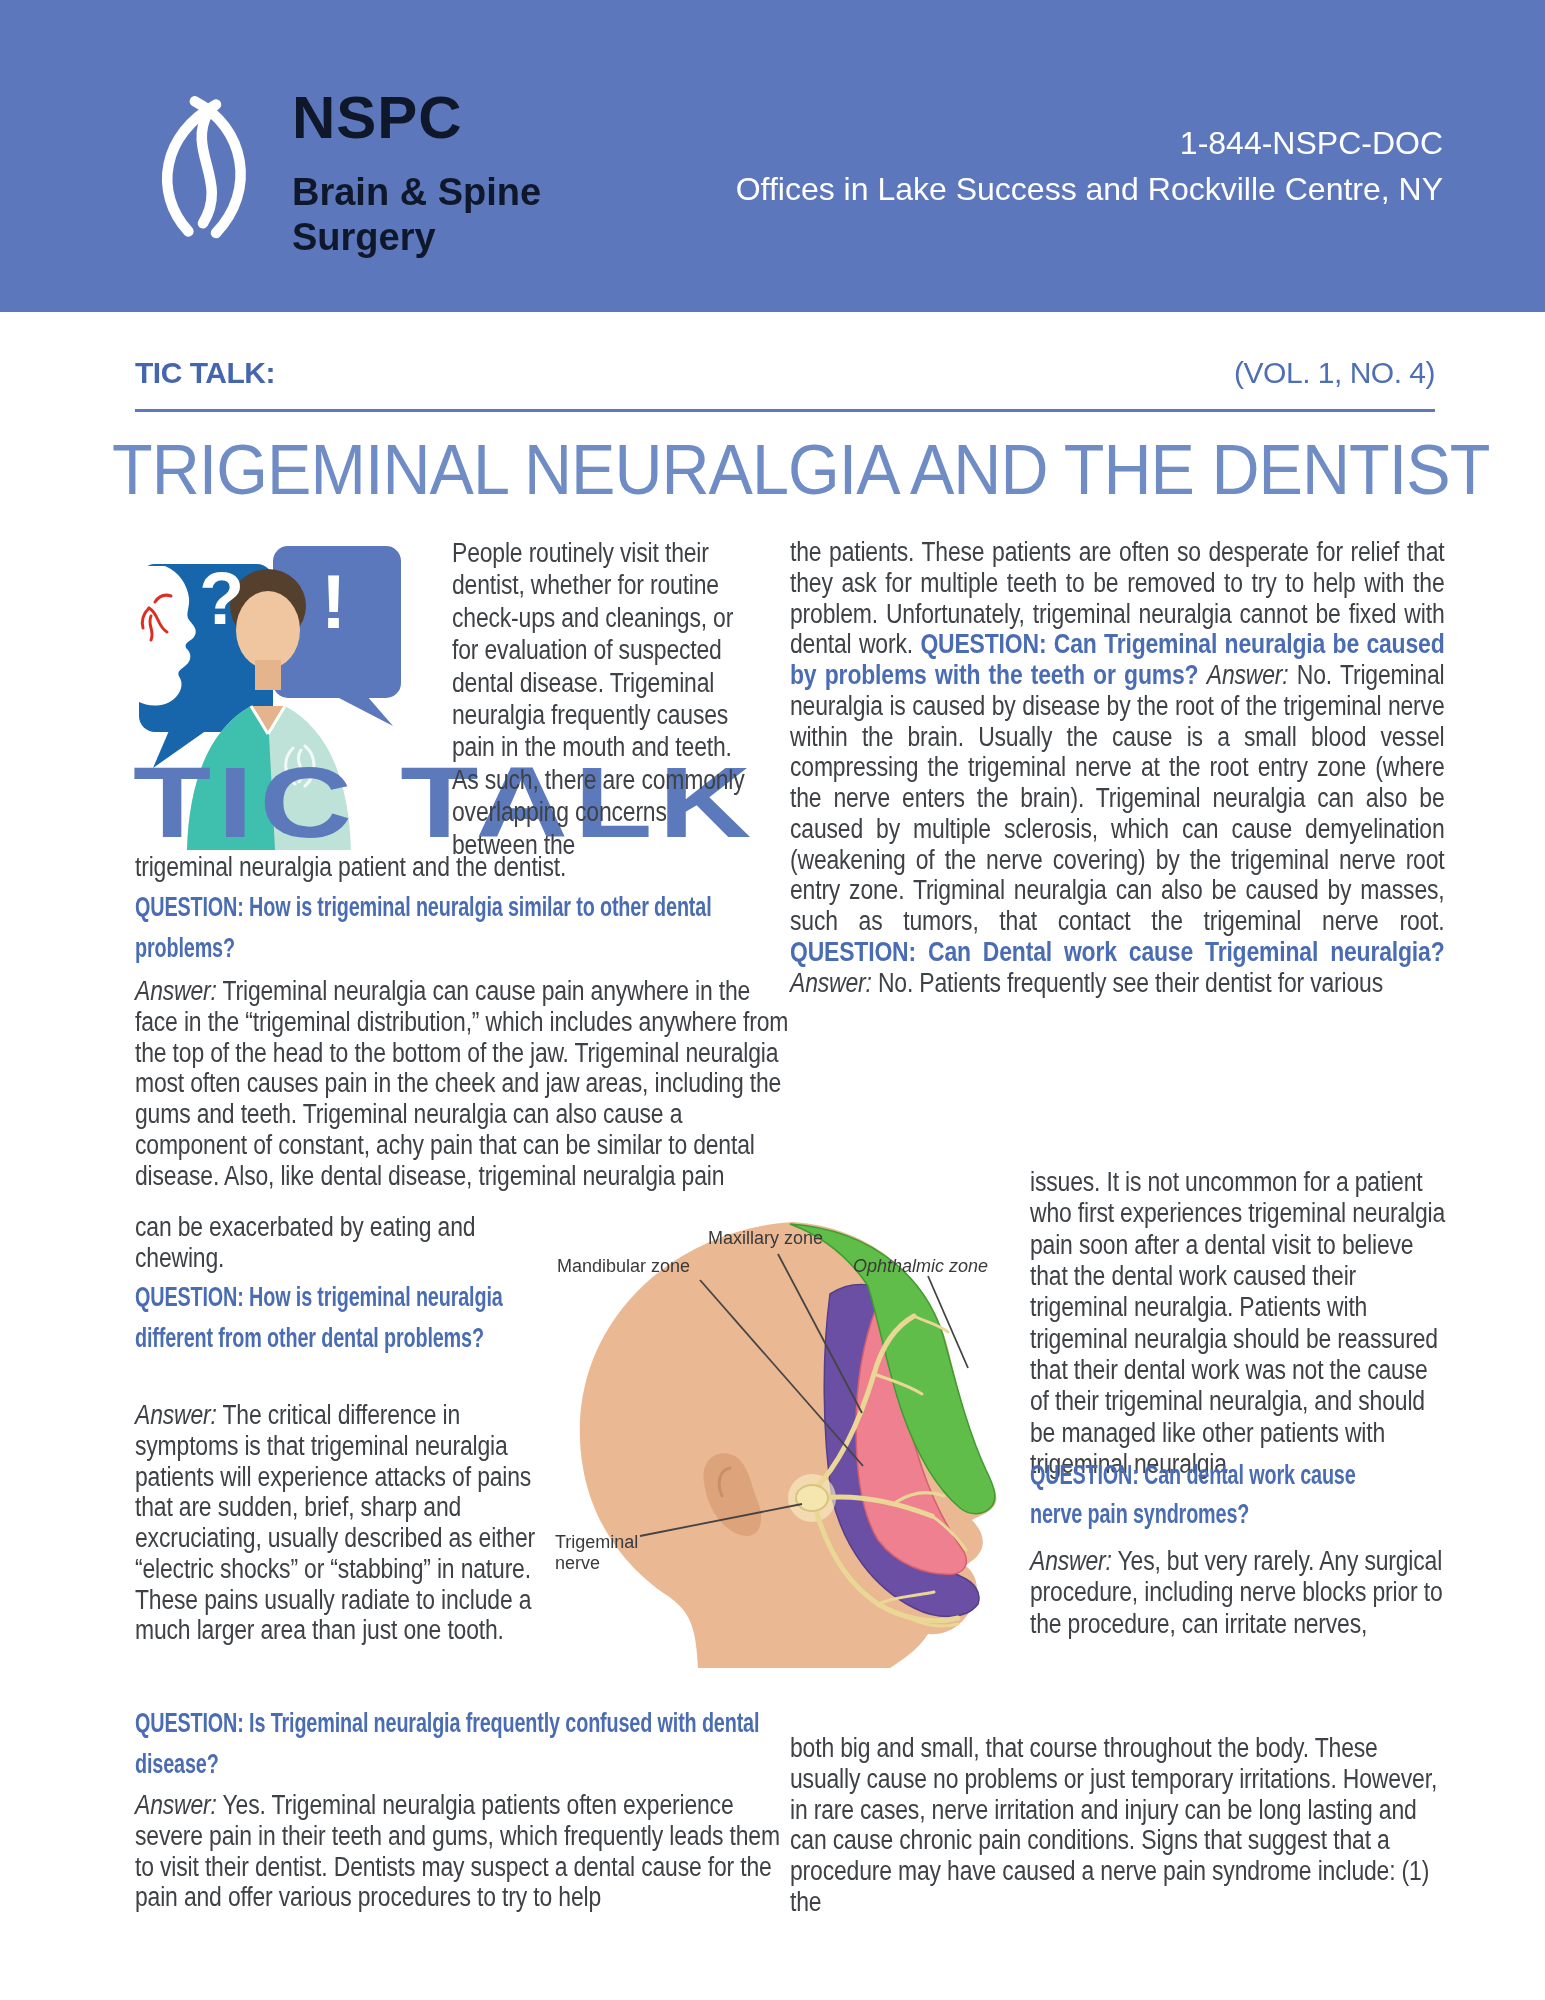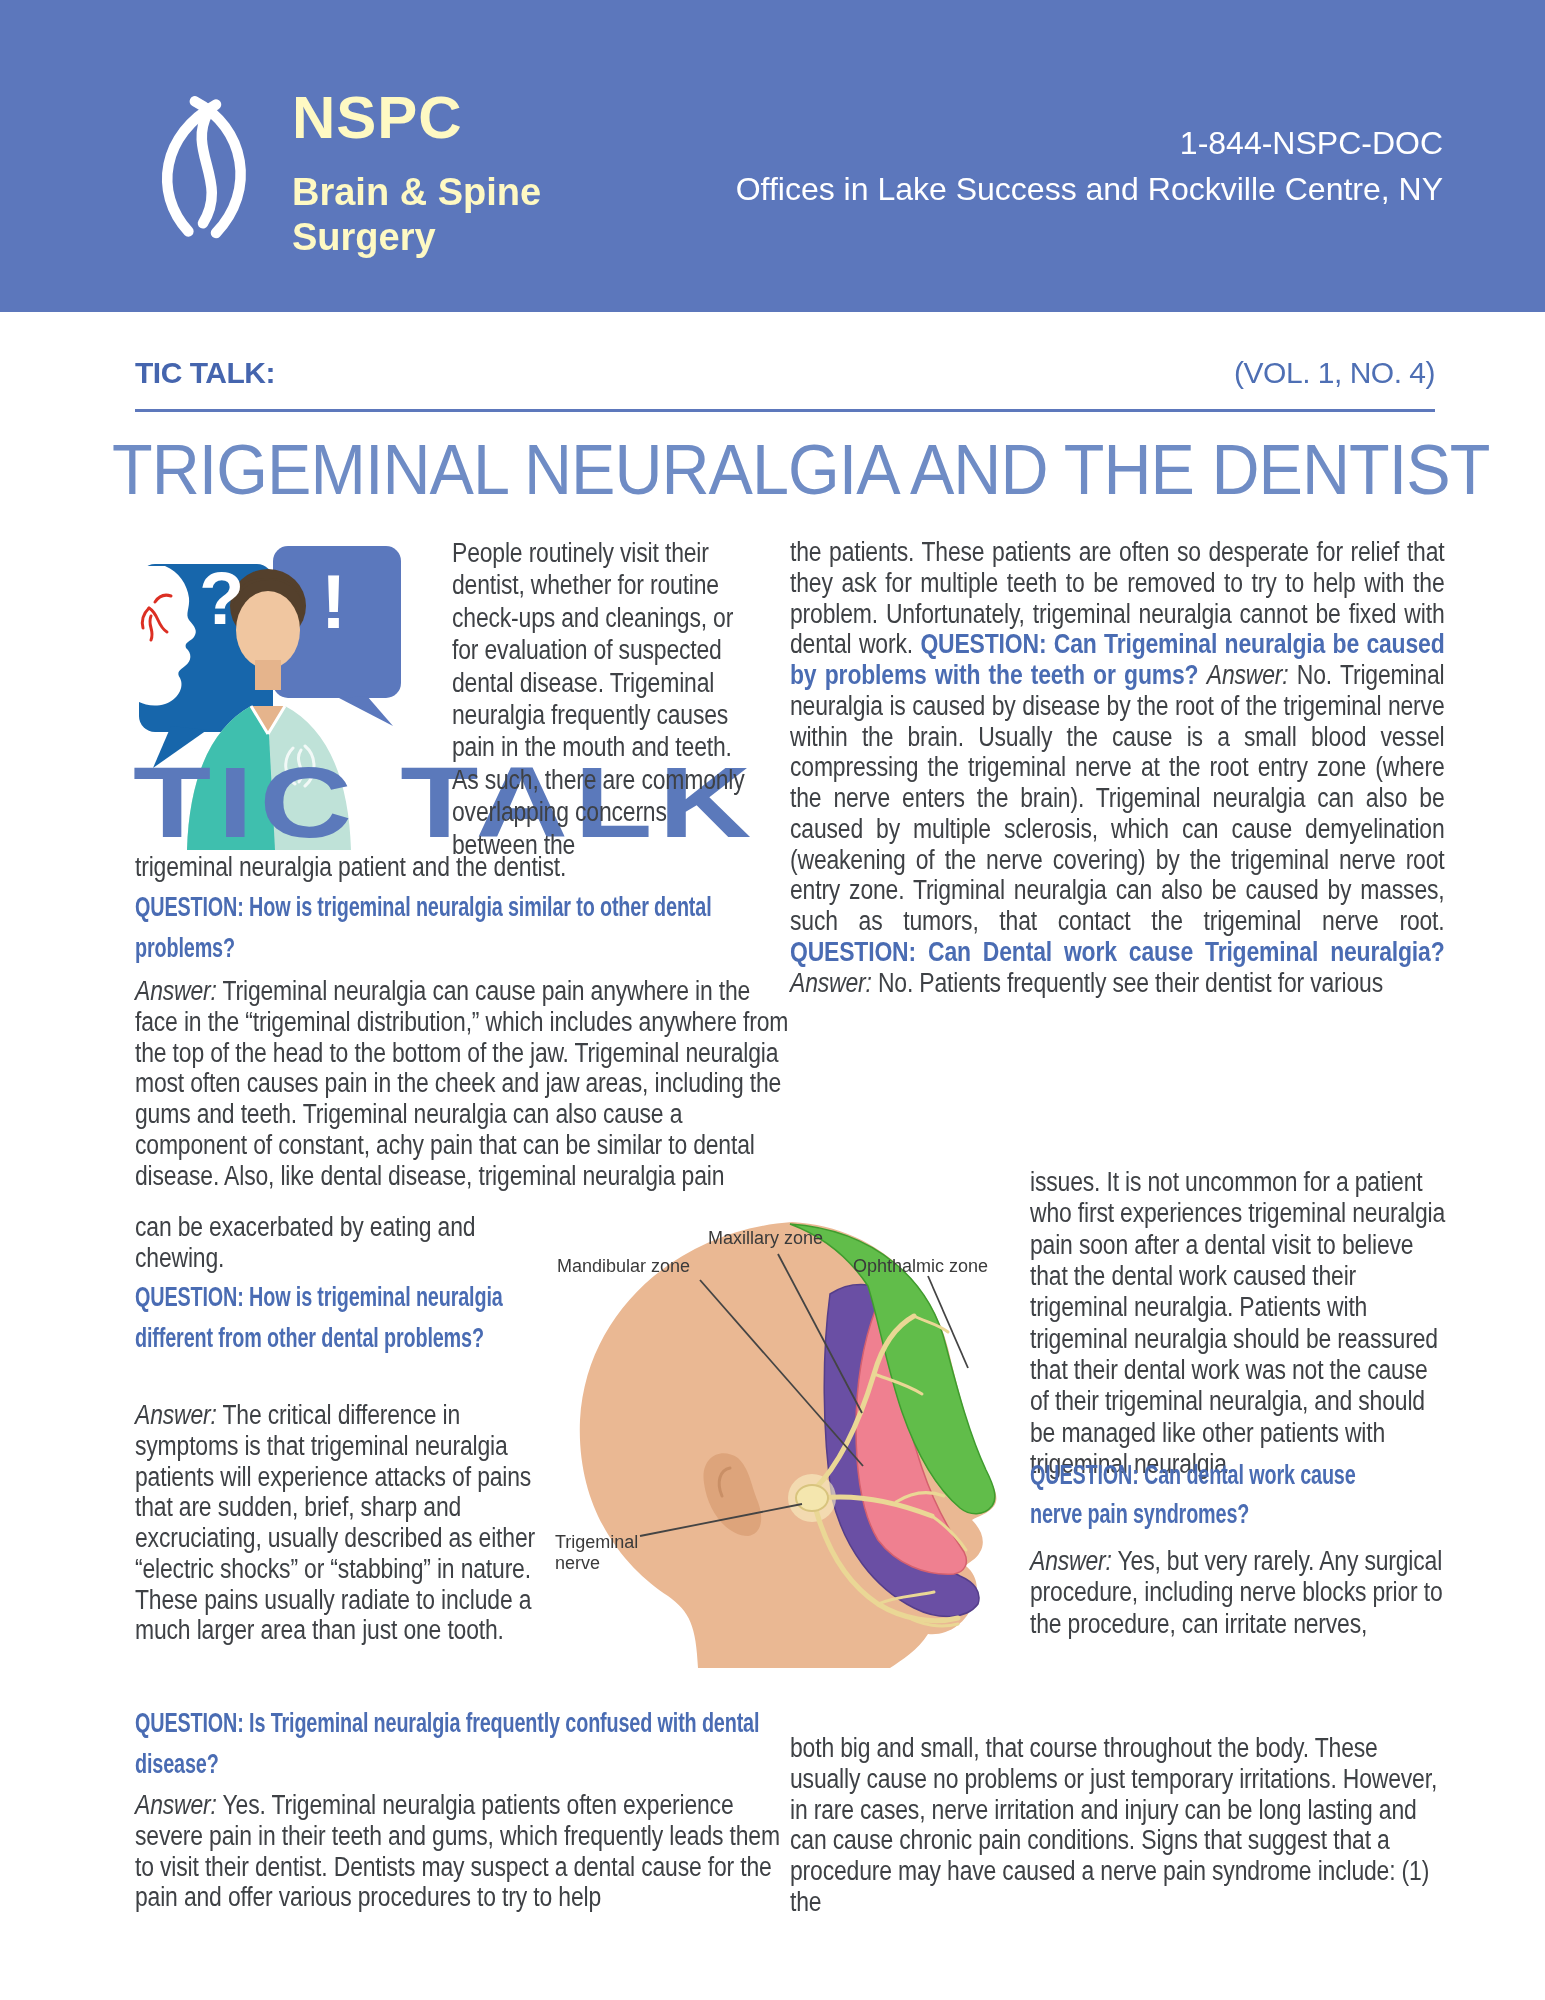--- a/index.html
+++ b/index.html
@@ -9,21 +9,21 @@
   
   .cx{transform:scaleX(0.85);transform-origin:0 0;}
   .cxh{transform:scaleX(0.72);transform-origin:0 0;}
   .body-txt{font-size:27px;line-height:1.14;letter-spacing:-0.2px;color:#3e4145;}
   .just{text-align:justify;}
   .qhead{font-size:27.5px;line-height:1.5;font-weight:bold;color:#4a6cb3;letter-spacing:-0.2px;}
   .qinline{font-weight:bold;color:#4a6cb3;}
   .ans{font-style:italic;}
   
   #hdr{position:absolute;left:0;top:0;width:1545px;height:312px;background:#5c77bc;}
-  #logo-text{position:absolute;left:292px;top:88px;color:#fef9c3;}
+  #logo-text{position:absolute;left:292px;top:88px;color:#0f172a;}
   #logo-text .big{font-size:60px;font-weight:bold;letter-spacing:1px;line-height:1.0;}
   #logo-text .sub{font-size:38px;font-weight:600;line-height:1.18;}
   #contact{position:absolute;right:102px;top:120px;text-align:right;color:#fff;
            font-size:32px;line-height:1.45;}
   
   #banner{position:absolute;left:135px;top:356px;width:1300px;display:flex;
           justify-content:space-between;align-items:flex-end;color:#4e6fb4;font-size:30px;
           letter-spacing:-0.5px;white-space:nowrap;}
   #banner .bold{font-weight:bold;color:#4565ae;}
   #banner .mid{word-spacing:-7px;margin-left:10px;flex:1;}
@@ -197,17 +197,17 @@
 
       <g stroke="#444444" stroke-width="1.8">
         <line x1="170" y1="112" x2="333" y2="298"></line>
         <line x1="248" y1="86" x2="332" y2="245"></line>
         <line x1="398" y1="108" x2="438" y2="200"></line>
         <line x1="110" y1="368" x2="272" y2="336"></line>
       </g>
     </svg>
     <div class="dlabel" style="left:27px;top:88px;">Mandibular zone</div>
     <div class="dlabel" style="left:178px;top:60px;">Maxillary zone</div>
-    <div class="dlabel" style="left:323px;top:88px;">Ophthalmic zone</div>
+    <div class="dlabel" style="left:323px;top:88px;font-style:italic;">Ophthalmic zone</div>
     <div class="dlabel" style="left:25px;top:364px;width:130px;">Trigeminal nerve</div>
   </div>
 
 </div>
 
 </body></html>

